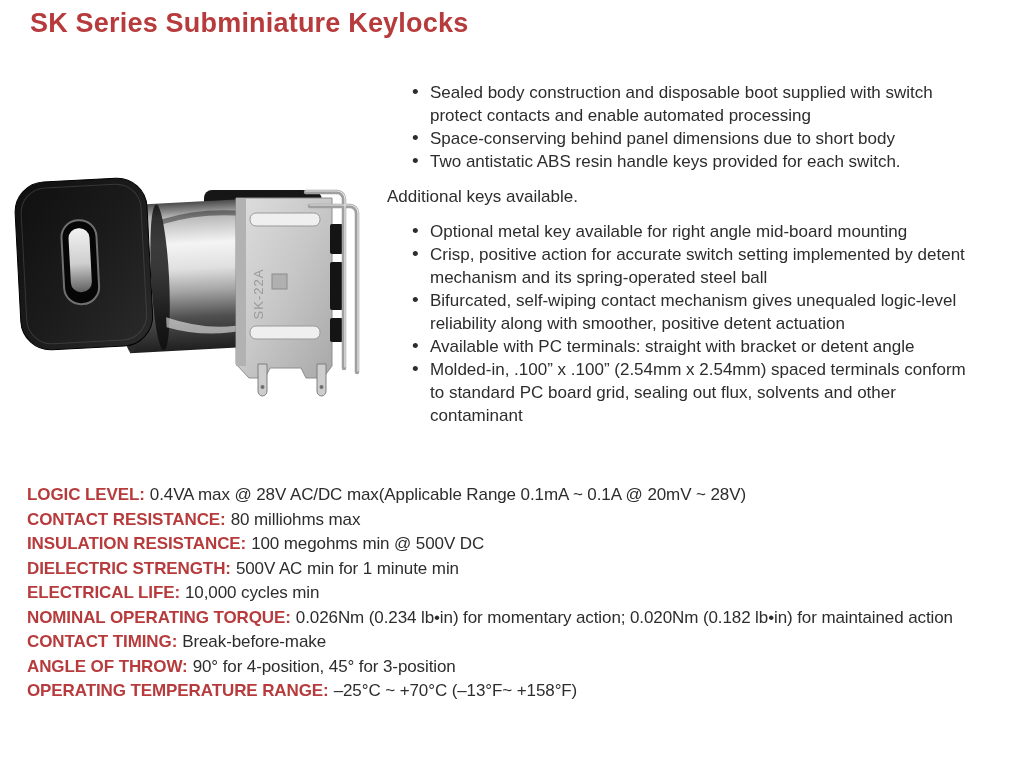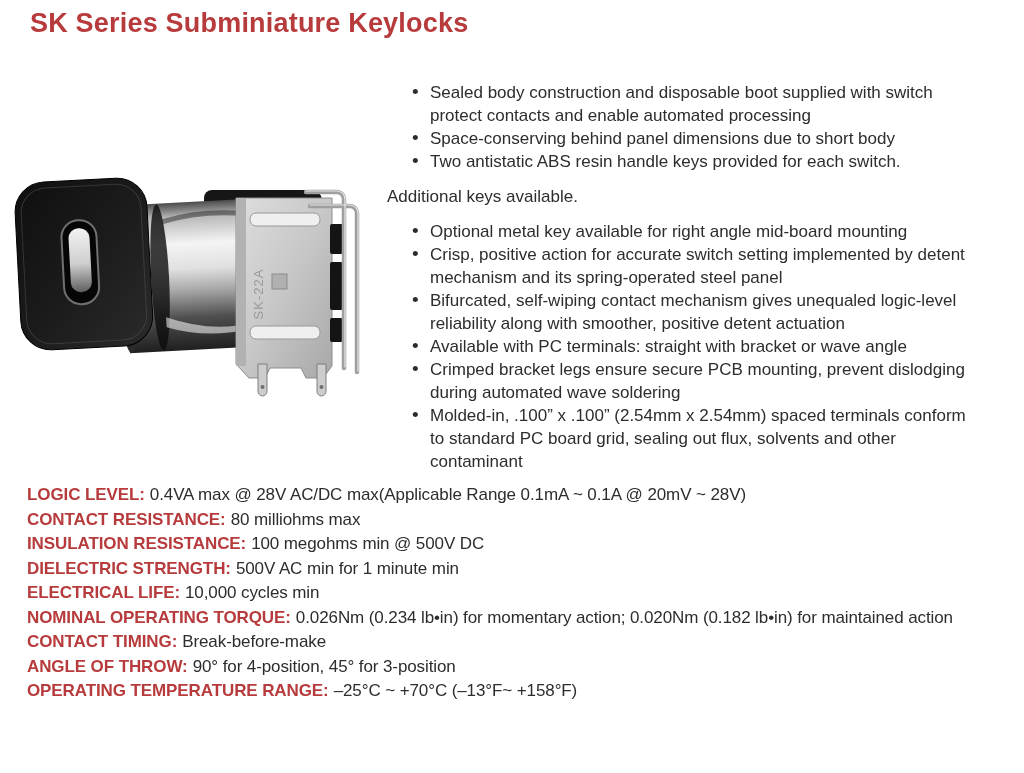--- a/index.html
+++ b/index.html
@@ -140,24 +140,23 @@
 
   <div class="features">
     <ul>
         <li>Sealed body construction and disposable boot supplied with switch protect contacts and enable automated processing</li>
         <li>Space-conserving behind panel dimensions due to short body</li>
         <li>Two antistatic ABS resin handle keys provided for each switch.</li>
       </ul>
     <p class="note">Additional keys available.</p>
     <ul>
         <li>Optional metal key available for right angle mid-board mounting</li>
-        <li>Crisp, positive action for accurate switch setting implemented by detent mechanism and its spring-operated steel panel</li>
+        <li>Crisp, positive action for accurate switch setting implemented by detent mechanism and its spring-operated steel ball</li>
         <li>Bifurcated, self-wiping contact mechanism gives unequaled logic-level reliability along with smoother, positive detent actuation</li>
-        <li>Available with PC terminals: straight with bracket or wave angle</li>
-        <li>Crimped bracket legs ensure secure PCB mounting, prevent dislodging during automated wave soldering</li>
+        <li>Available with PC terminals: straight with bracket or detent angle</li>
         <li>Molded-in, .100” x .100” (2.54mm x 2.54mm) spaced terminals conform to standard PC board grid, sealing out flux, solvents and other contaminant</li>
       </ul>
   </div>
 
   <div class="specs">
       <p class="spec-line"><span class="spec-label">LOGIC LEVEL:</span><span class="spec-value">0.4VA max @ 28V AC/DC max(Applicable Range 0.1mA ~ 0.1A @ 20mV ~ 28V)</span></p>
       <p class="spec-line"><span class="spec-label">CONTACT RESISTANCE:</span><span class="spec-value">80 milliohms max</span></p>
       <p class="spec-line"><span class="spec-label">INSULATION RESISTANCE:</span><span class="spec-value">100 megohms min @ 500V DC</span></p>
       <p class="spec-line"><span class="spec-label">DIELECTRIC STRENGTH:</span><span class="spec-value">500V AC min for 1 minute min</span></p>
       <p class="spec-line"><span class="spec-label">ELECTRICAL LIFE:</span><span class="spec-value">10,000 cycles min</span></p>

